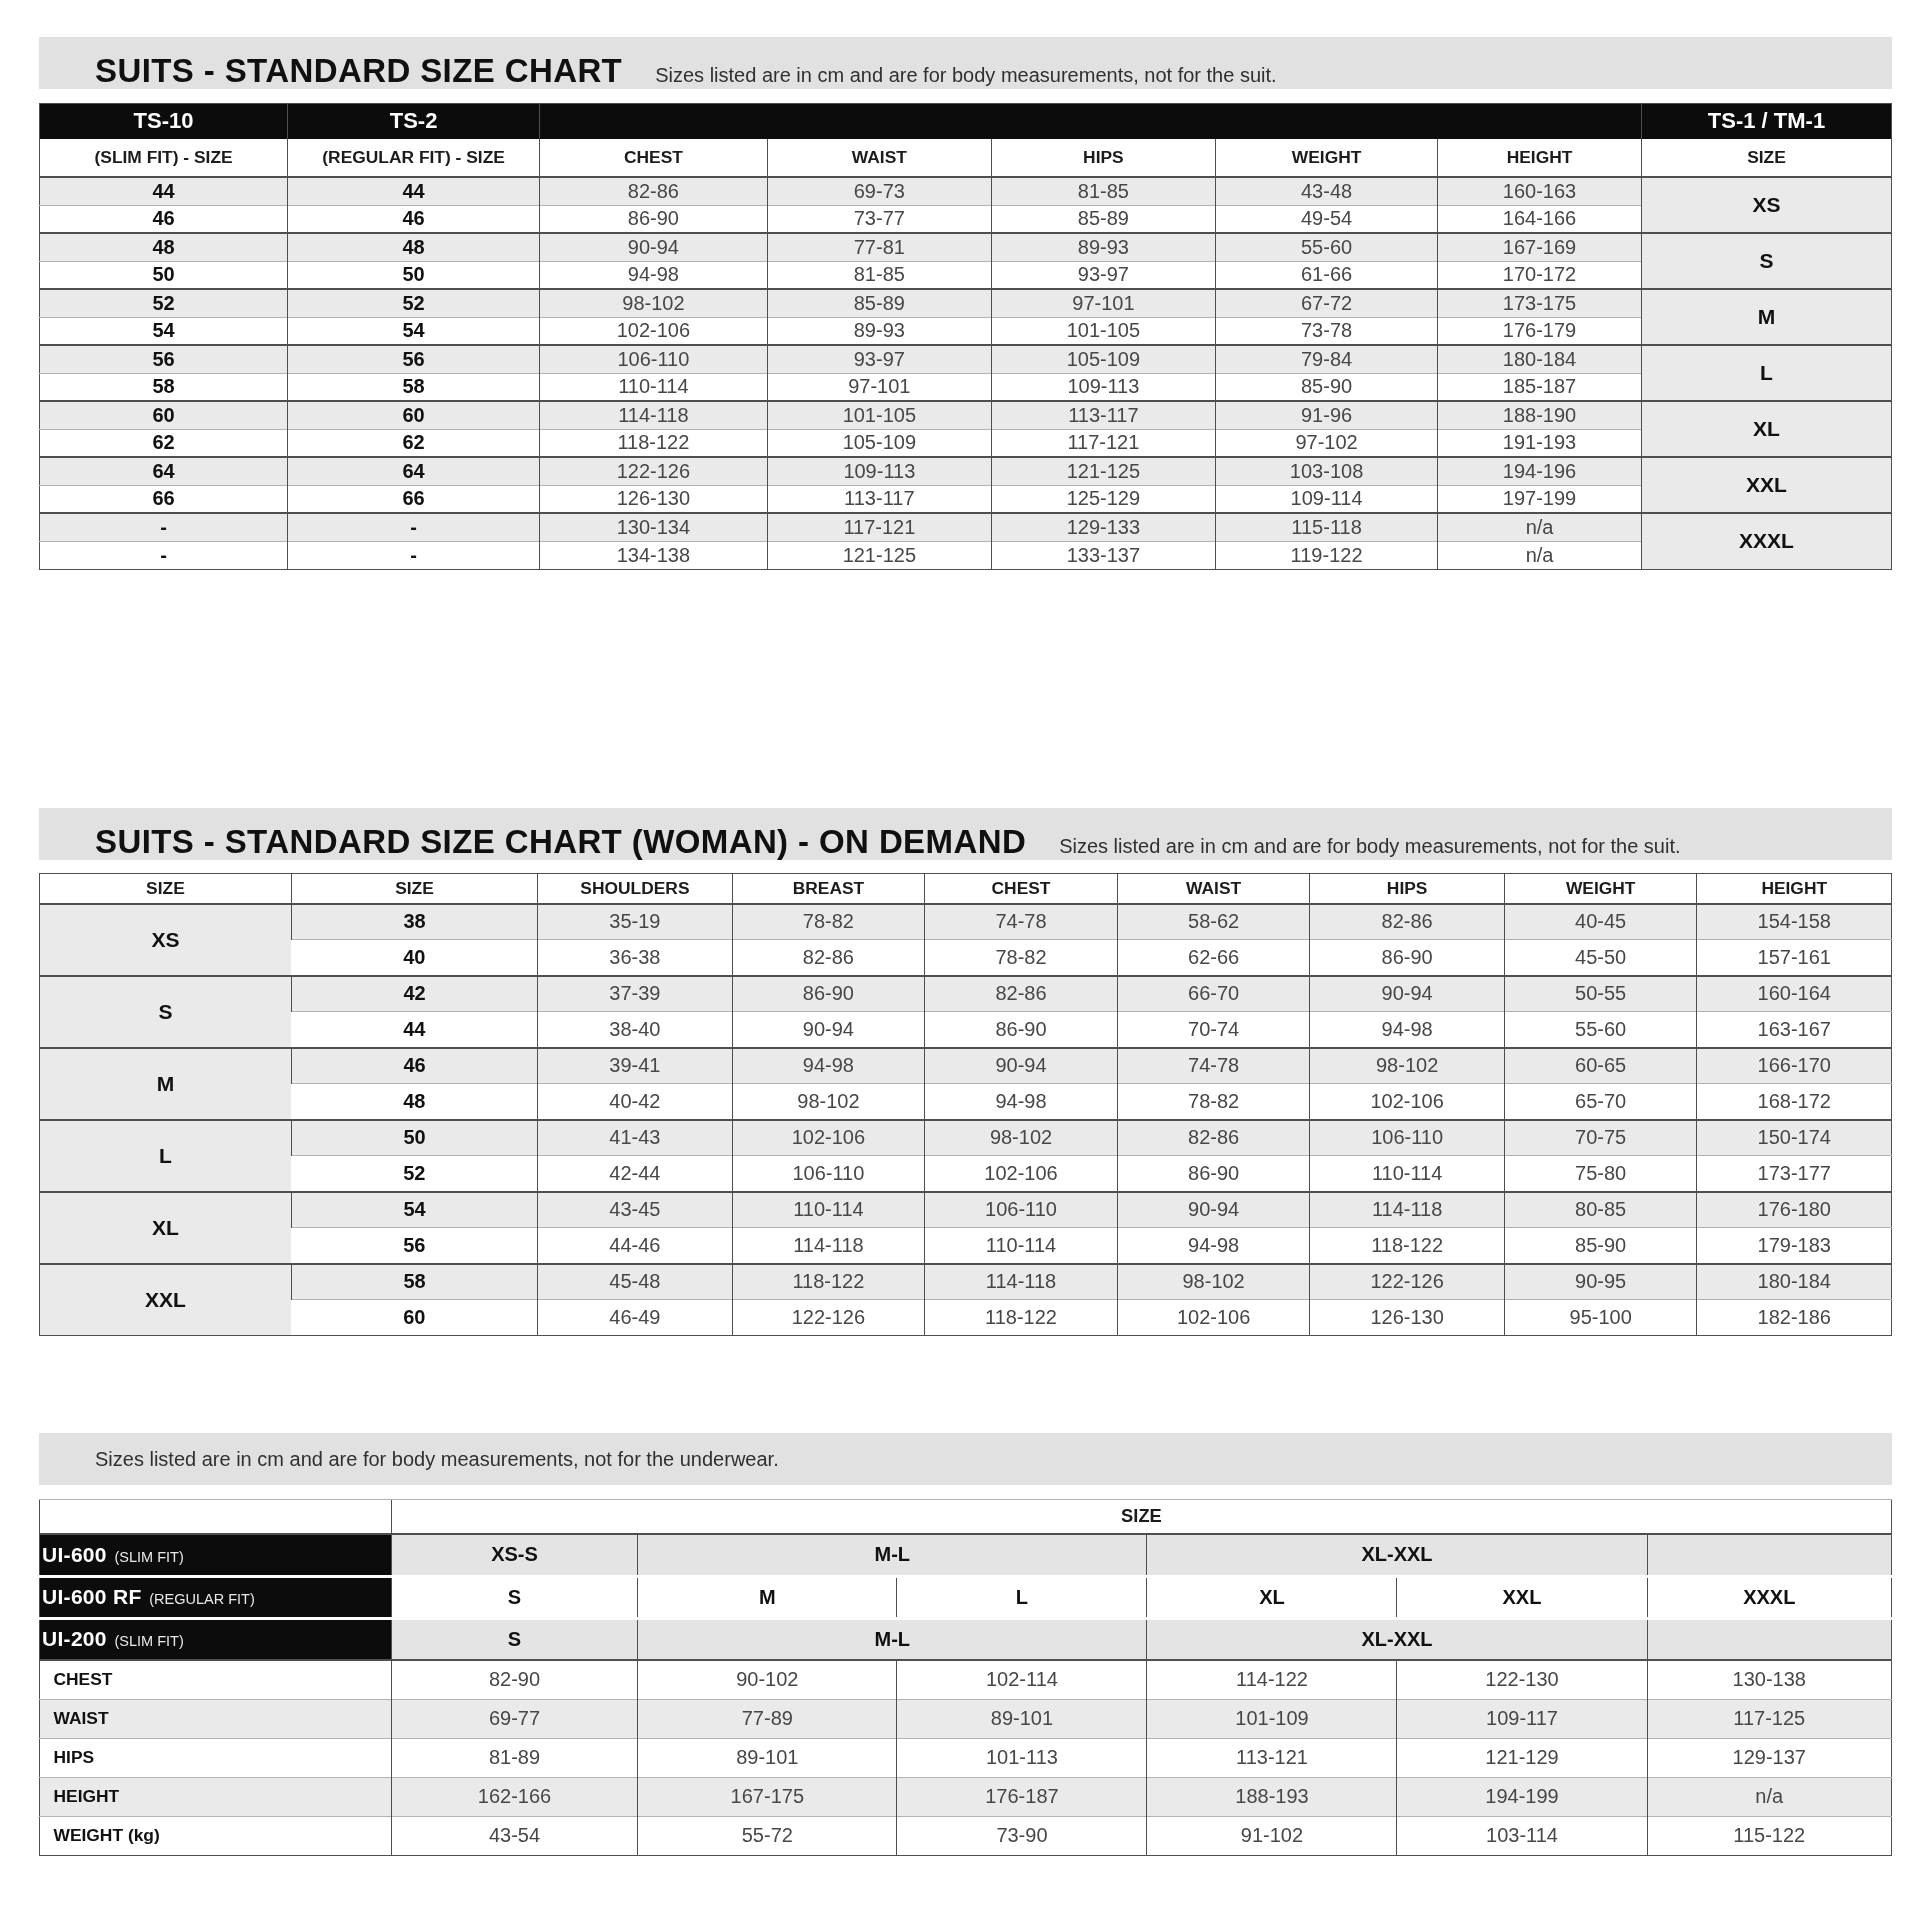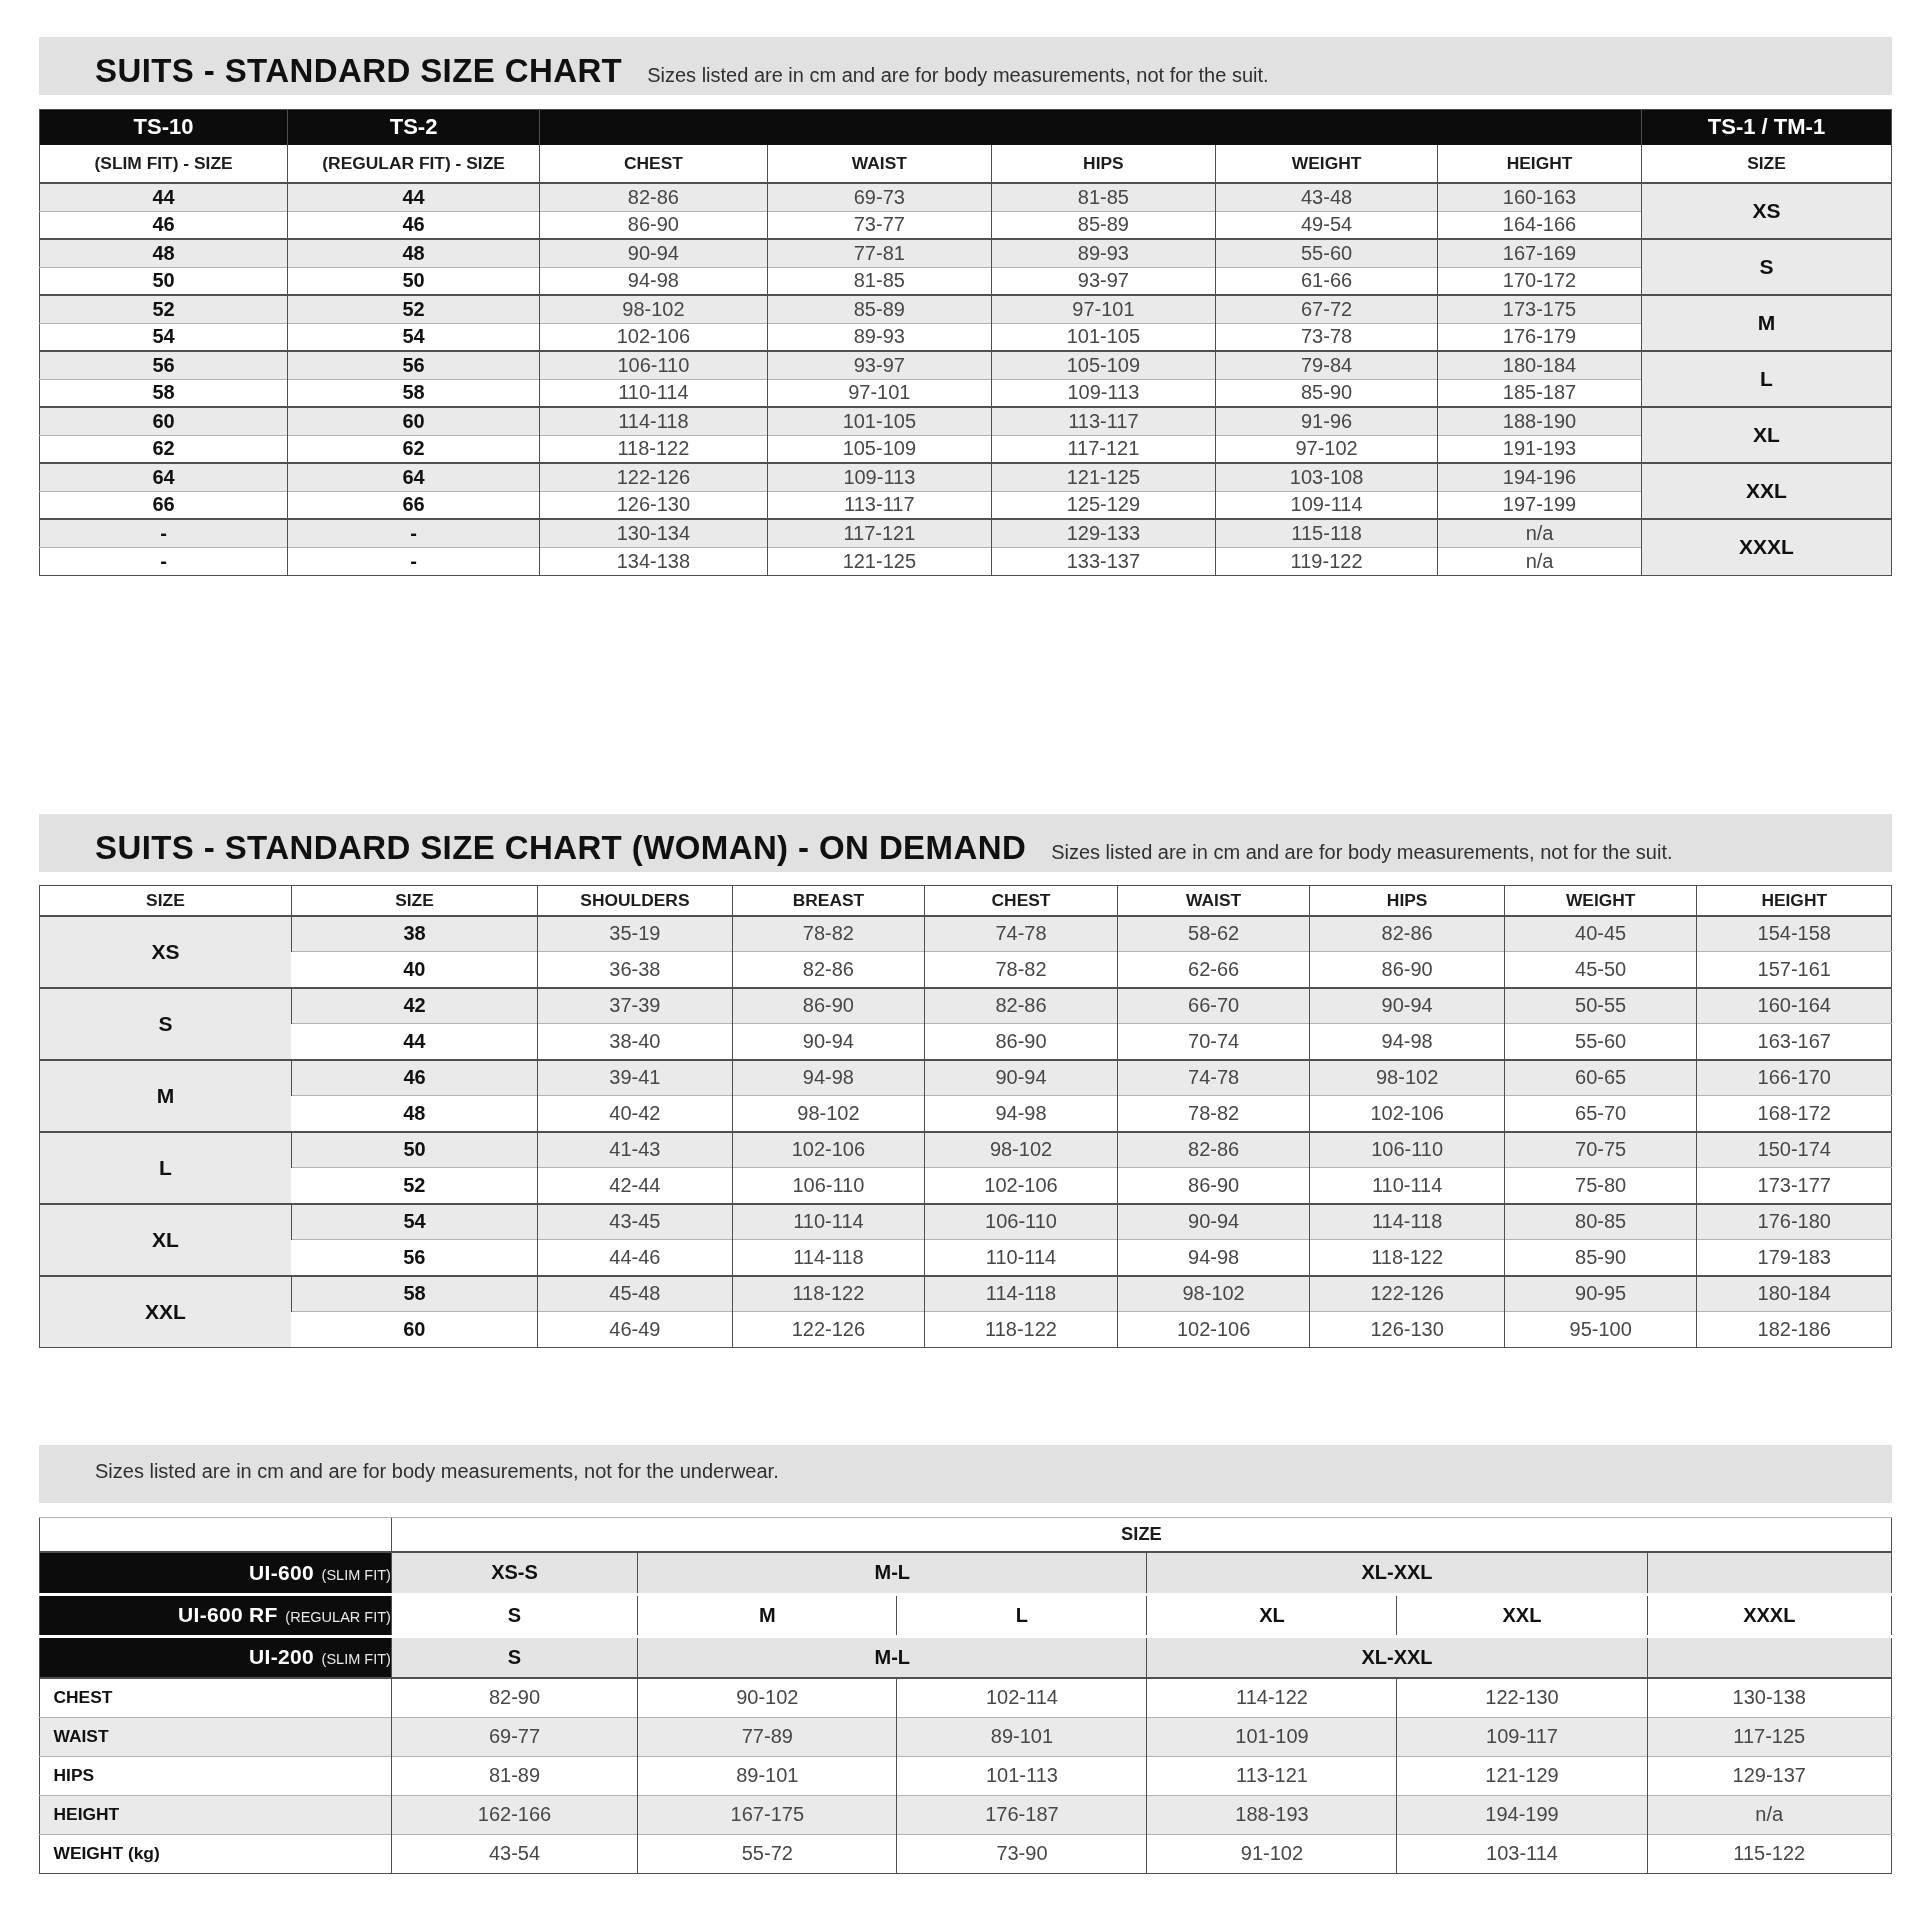--- a/index.html
+++ b/index.html
@@ -2,42 +2,42 @@
 <html><head>
 <meta charset="utf-8">
 <style>
   *{box-sizing:border-box;margin:0;padding:0}
   html,body{background:#fff}
   body{width:1931px;height:1931px;overflow:hidden;font-family:"Liberation Sans",sans-serif;color:#222}
   .page{padding:37px 39px 0 39px}
   .section{margin:0}
   .sec2{margin-top:238px}
   .sec3{margin-top:97px}
-  .title-bar{background:#e1e1e1;display:flex;align-items:baseline;gap:25px;padding:15.4px 56px;height:58px}
+  .title-bar{background:#e1e1e1;display:flex;align-items:baseline;gap:33px;padding:15.4px 56px;height:52px}
   .title{font-size:33px;font-weight:800;letter-spacing:0.4px;color:#101010;white-space:nowrap}
   .subtitle{font-size:20px;color:#303030}
   table.t{width:100%;border-collapse:collapse;table-layout:fixed;margin-top:13.5px;border:1.9px solid #4f4f4f}
   .t th,.t td{border-left:1.9px solid #4f4f4f;text-align:center;vertical-align:middle;overflow:hidden;white-space:nowrap}
   .t th:first-child,.t td:first-child{border-left:none}
   .t tbody td{border-top:1px solid #b3b3b3;font-size:20px;color:#474747;background:#fff}
   .t tr.gsep td{border-top:2.9px solid #4f4f4f}
   .t tr.stripe td{background:#eaeaea}
   .t td.size-group{background:#fff;font-weight:700;font-size:21px;color:#111}
   .t td.size-group.sg-gray{background:#eaeaea}
   .t td.bnum{font-weight:700;color:#111}
   .blk{background:#0c0c0c;color:#fff;font-size:22px;font-weight:700;height:36px;border-left:1.9px solid #484848}
   .sub-row th{background:#fff;font-size:17.4px;font-weight:700;color:#1c1c1c;height:38px;border-bottom:2.9px solid #4f4f4f}
   .men tbody td{height:28px}
   .woman thead th{background:#fff;font-size:17.4px;font-weight:700;color:#1c1c1c;height:30px;border-bottom:2.9px solid #4f4f4f}
   .woman tbody td{height:36px}
   .uw tr.srow td{height:35px;font-size:18.3px;font-weight:700;color:#1c1c1c;border-bottom:2.9px solid #4f4f4f;background:#fff}
   .uw tr.mrow td{height:42px;font-weight:700;font-size:20px;color:#111}
   .uw tr.mrow td.vgray{background:#e4e4e4}
   .uw tr.msep td{border-top:3.9px solid #fff}
-  .uw td.blk-label{background:#0c0c0c;text-align:right;padding-left:22px;border-left:none}
+  .uw td.blk-label{background:#0c0c0c;text-align:left;padding-left:2px;border-left:none}
   .uw .mname{color:#fff;font-size:21px;font-weight:800;letter-spacing:0.3px}
   .uw .mfit{color:#e8e8e8;font-size:14.5px;font-weight:400;margin-left:7.7px}
   .uw tr.drow td{height:39px}
   .uw td.row-label{text-align:left;padding-left:13.5px;font-size:17.4px;font-weight:700;color:#111}
 </style>
 </head>
 <body>
 
 <div class="page">
 

